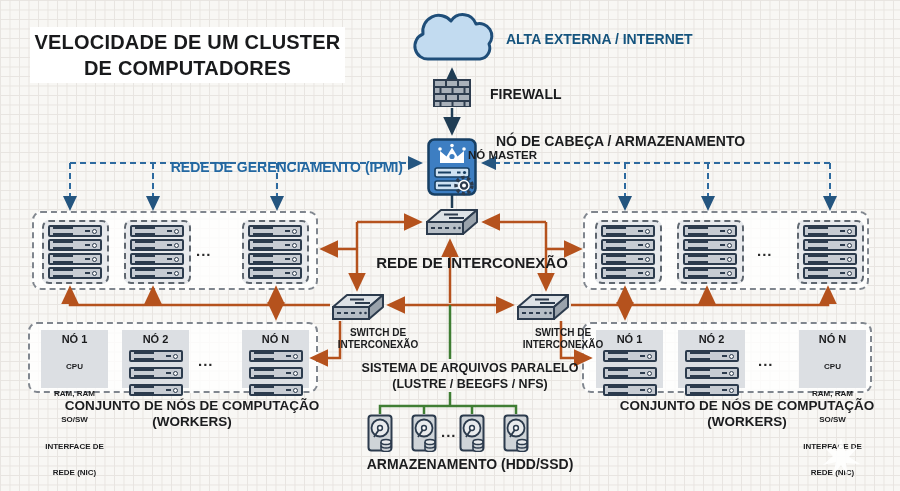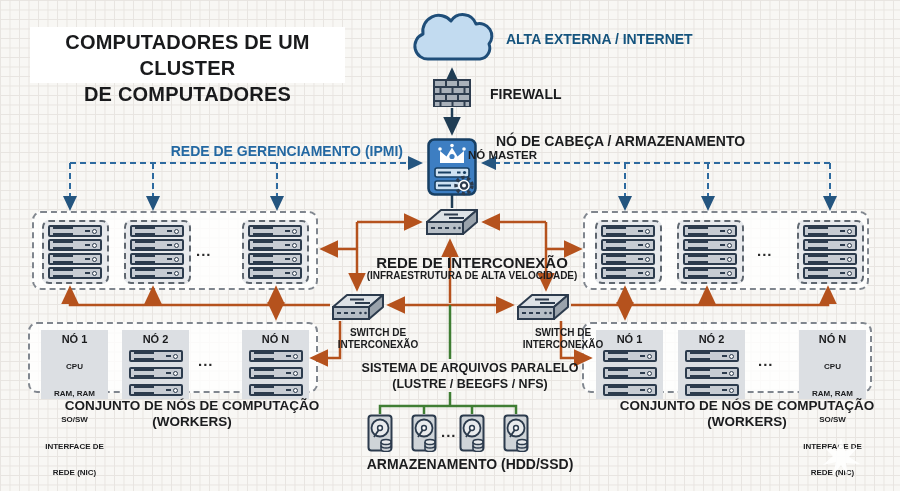--- a/index.html
+++ b/index.html
@@ -7,21 +7,21 @@
     position:relative;width:900px;height:491px;overflow:hidden;
     background-color:#f8f7f4;
     background-image:linear-gradient(#e8e4e0 1px,transparent 1px),
                      linear-gradient(90deg,#e8e4e0 1px,transparent 1px);
     background-size:9.5px 9.5px;
     font-family:"Liberation Sans",sans-serif;
   }
   .abs{position:absolute;}
   .lbl{position:absolute;font-weight:bold;color:#1b1c1e;white-space:nowrap;}
   .ctr{transform:translateX(-50%);text-align:center;padding-left:40px;}
-  .rgt{transform:translateX(-100%);}
+  .rgt{transform:translateX(-100%);margin-top:16px;}
   .title{
     position:absolute;left:30px;top:27px;width:315px;height:54px;background:#ffffff;
     text-align:center;font-weight:bold;font-size:20px;line-height:26px;color:#191a1c;
     padding-top:2px;letter-spacing:.2px;
   }
   .rackset,.nodeset{
     position:absolute;border:2px dashed #80868e;border-radius:9px;
     background:rgba(255,255,255,.8);box-sizing:border-box;
   }
   .rackset{top:211px;width:286px;height:79px;}
@@ -38,21 +38,21 @@
   }
   .srv::before{
     content:"";position:absolute;left:3px;top:0px;width:20px;height:4px;
     border-top:2px solid #2c3b4d;border-bottom:2px solid #2c3b4d;
   }
   .srv::after{
     content:"";position:absolute;right:3px;top:1.5px;width:3px;height:3px;
     border:1.5px solid #2c3b4d;border-radius:50%;background:#f2f3f4;
   }
   .nbox{
-    position:absolute;top:6px;width:67px;height:69px;background:#dcdfe3;
+    position:absolute;top:6px;width:67px;height:58px;background:#dcdfe3;
     text-align:center;color:#1b1c1e;
   }
   .ntitle{font-size:11px;font-weight:bold;margin-top:3px;}
   .nspecs{font-size:8px;font-weight:bold;line-height:9.5px;margin-top:17px;}
   .srvcol{display:flex;flex-direction:column;align-items:center;gap:3px;margin-top:5px;}
   .dots{position:absolute;font-weight:bold;font-size:15px;color:#2b2b2b;letter-spacing:1px;}
   svg{display:block;}
   .connectors{position:absolute;left:0;top:0;}
 </style>
 </head>
@@ -348,35 +348,34 @@
     <ellipse cx="19" cy="28" rx="5" ry="2.5" fill="#e9ebed" stroke="#2c3b4d" stroke-width="1.5"></ellipse>
     <path d="M14 31.5 a5 2.5 0 0 0 10 0" fill="none" stroke="#2c3b4d" stroke-width="1.5"></path>
   </svg>
   <div class="dots" style="left:441px;top:423px">...</div>
 
   <svg class="abs" style="left:820px;top:436px;opacity:.9" width="42" height="42" viewBox="0 0 42 42">
     <path d="M21 2 L25 15 L38 11 L29 21 L40 28 L26 27 L28 40 L21 29 L13 39 L16 26 L3 29 L13 20 L4 11 L17 15 Z" fill="#ffffff"></path>
   </svg>
 
   <div class="title">
-    <div>COMPUTADORES DE UM CLUSTER</div>
+    <div>VELOCIDADE DE UM CLUSTER</div>
     <div>DE COMPUTADORES</div>
   </div>
 
   <div class="lbl" style="left:506px;top:31px;font-size:14px;color:#15547e">ALTA EXTERNA / INTERNET</div>
 
   <div class="lbl" style="left:490px;top:86px;font-size:14px">FIREWALL</div>
 
   <div class="lbl" style="left:496px;top:133px;font-size:14px">NÓ DE CABEÇA / ARMAZENAMENTO</div>
   <div class="lbl" style="left:468px;top:149px;font-size:11.5px">NÓ MASTER</div>
 
   <div class="lbl rgt" style="left:403px;top:143px;font-size:14px;color:#2368a2">REDE DE GERENCIAMENTO (IPMI)</div>
 
   <div class="lbl ctr" style="left:452px;top:254px;font-size:15px">REDE DE INTERCONEXÃO</div>
-  <div class="lbl ctr" style="left:452px;top:270px;font-size:10px">(INFRAESTRUTURA DE ALTA VELOCIDADE)</div>
 
   <div class="lbl ctr" style="left:358px;top:327px;font-size:10px;line-height:12px">
     <div>SWITCH DE</div>
     <div>INTERCONEXÃO</div>
   </div>
   <div class="lbl ctr" style="left:543px;top:327px;font-size:10px;line-height:12px">
     <div>SWITCH DE</div>
     <div>INTERCONEXÃO</div>
   </div>
 

